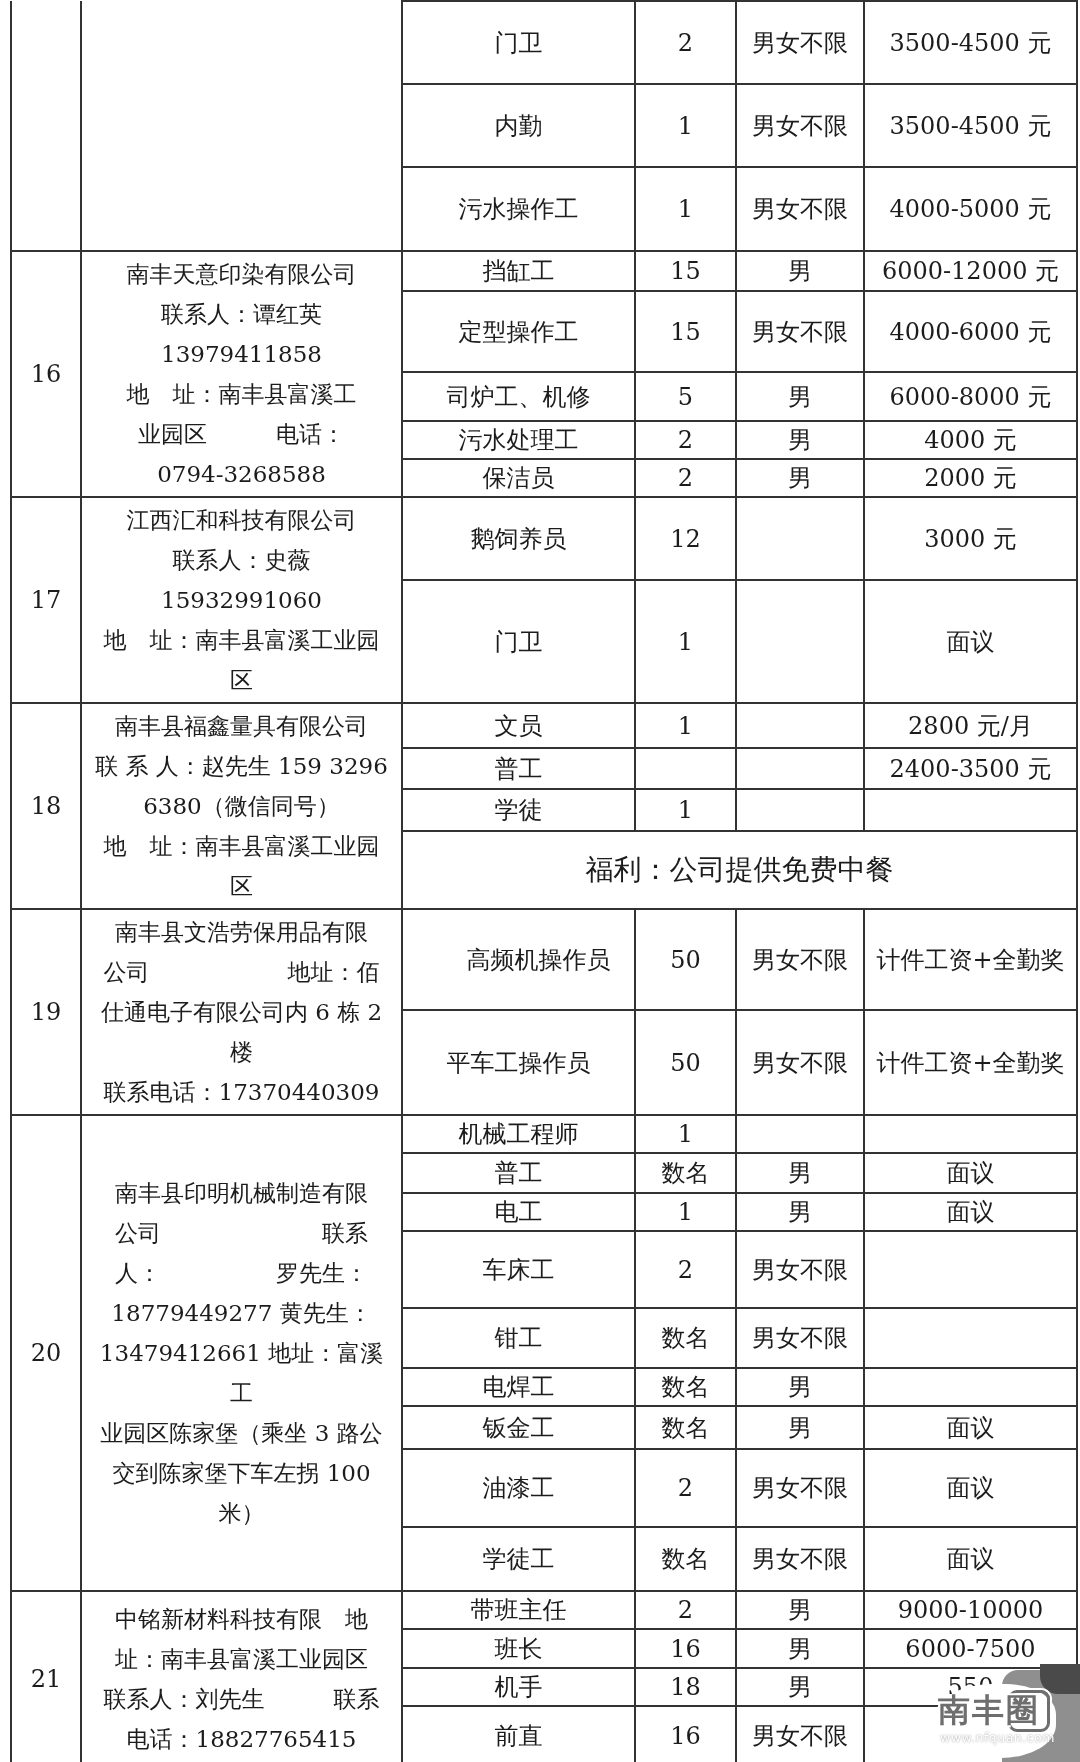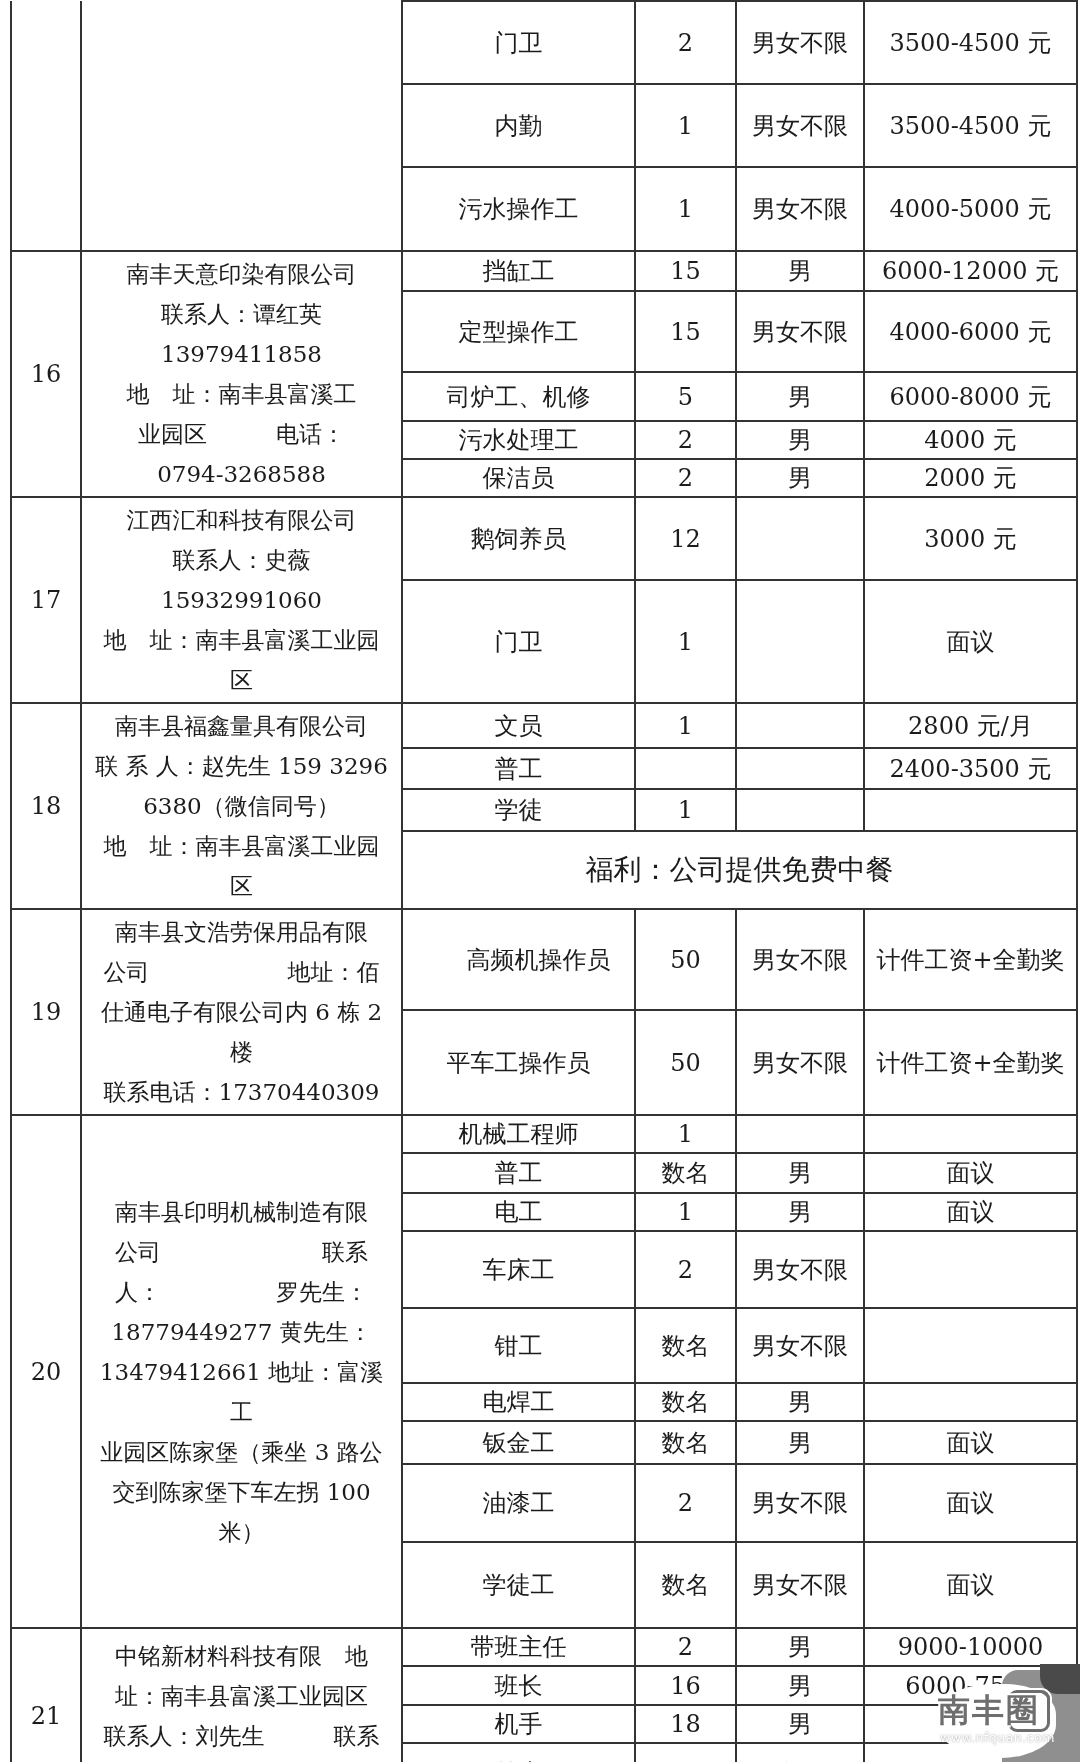--- a/index.html
+++ b/index.html
@@ -276,21 +276,21 @@
           <td class="gender">男</td>
           <td class="salary">面议</td>
         </tr>
         <tr>
           <td class="title" style="height: 77px;">车床工</td>
           <td class="count">2</td>
           <td class="gender">男女不限</td>
           <td class="salary"></td>
         </tr>
         <tr>
-          <td class="title" style="height: 75px; text-align: center;">钳工</td>
+          <td class="title" style="height: 60px; text-align: center;">钳工</td>
           <td class="count">数名</td>
           <td class="gender">男女不限</td>
           <td class="salary"></td>
         </tr>
         <tr>
           <td class="title" style="height: 36px;">电焊工</td>
           <td class="count">数名</td>
           <td class="gender">男</td>
           <td class="salary"></td>
         </tr>
@@ -300,21 +300,21 @@
           <td class="gender">男</td>
           <td class="salary">面议</td>
         </tr>
         <tr>
           <td class="title" style="height: 78px;">油漆工</td>
           <td class="count">2</td>
           <td class="gender">男女不限</td>
           <td class="salary">面议</td>
         </tr>
         <tr>
-          <td class="title" style="height: 86px;">学徒工</td>
+          <td class="title" style="height: 64px;">学徒工</td>
           <td class="count">数名</td>
           <td class="gender">男女不限</td>
           <td class="salary">面议</td>
         </tr>
         <tr>
           <td class="index" rowspan="4">21</td>
           <td class="company" rowspan="4">中铭新材料科技有限　地
 址：南丰县富溪工业园区
 联系人：刘先生　　　联系
 电话：18827765415</td>

